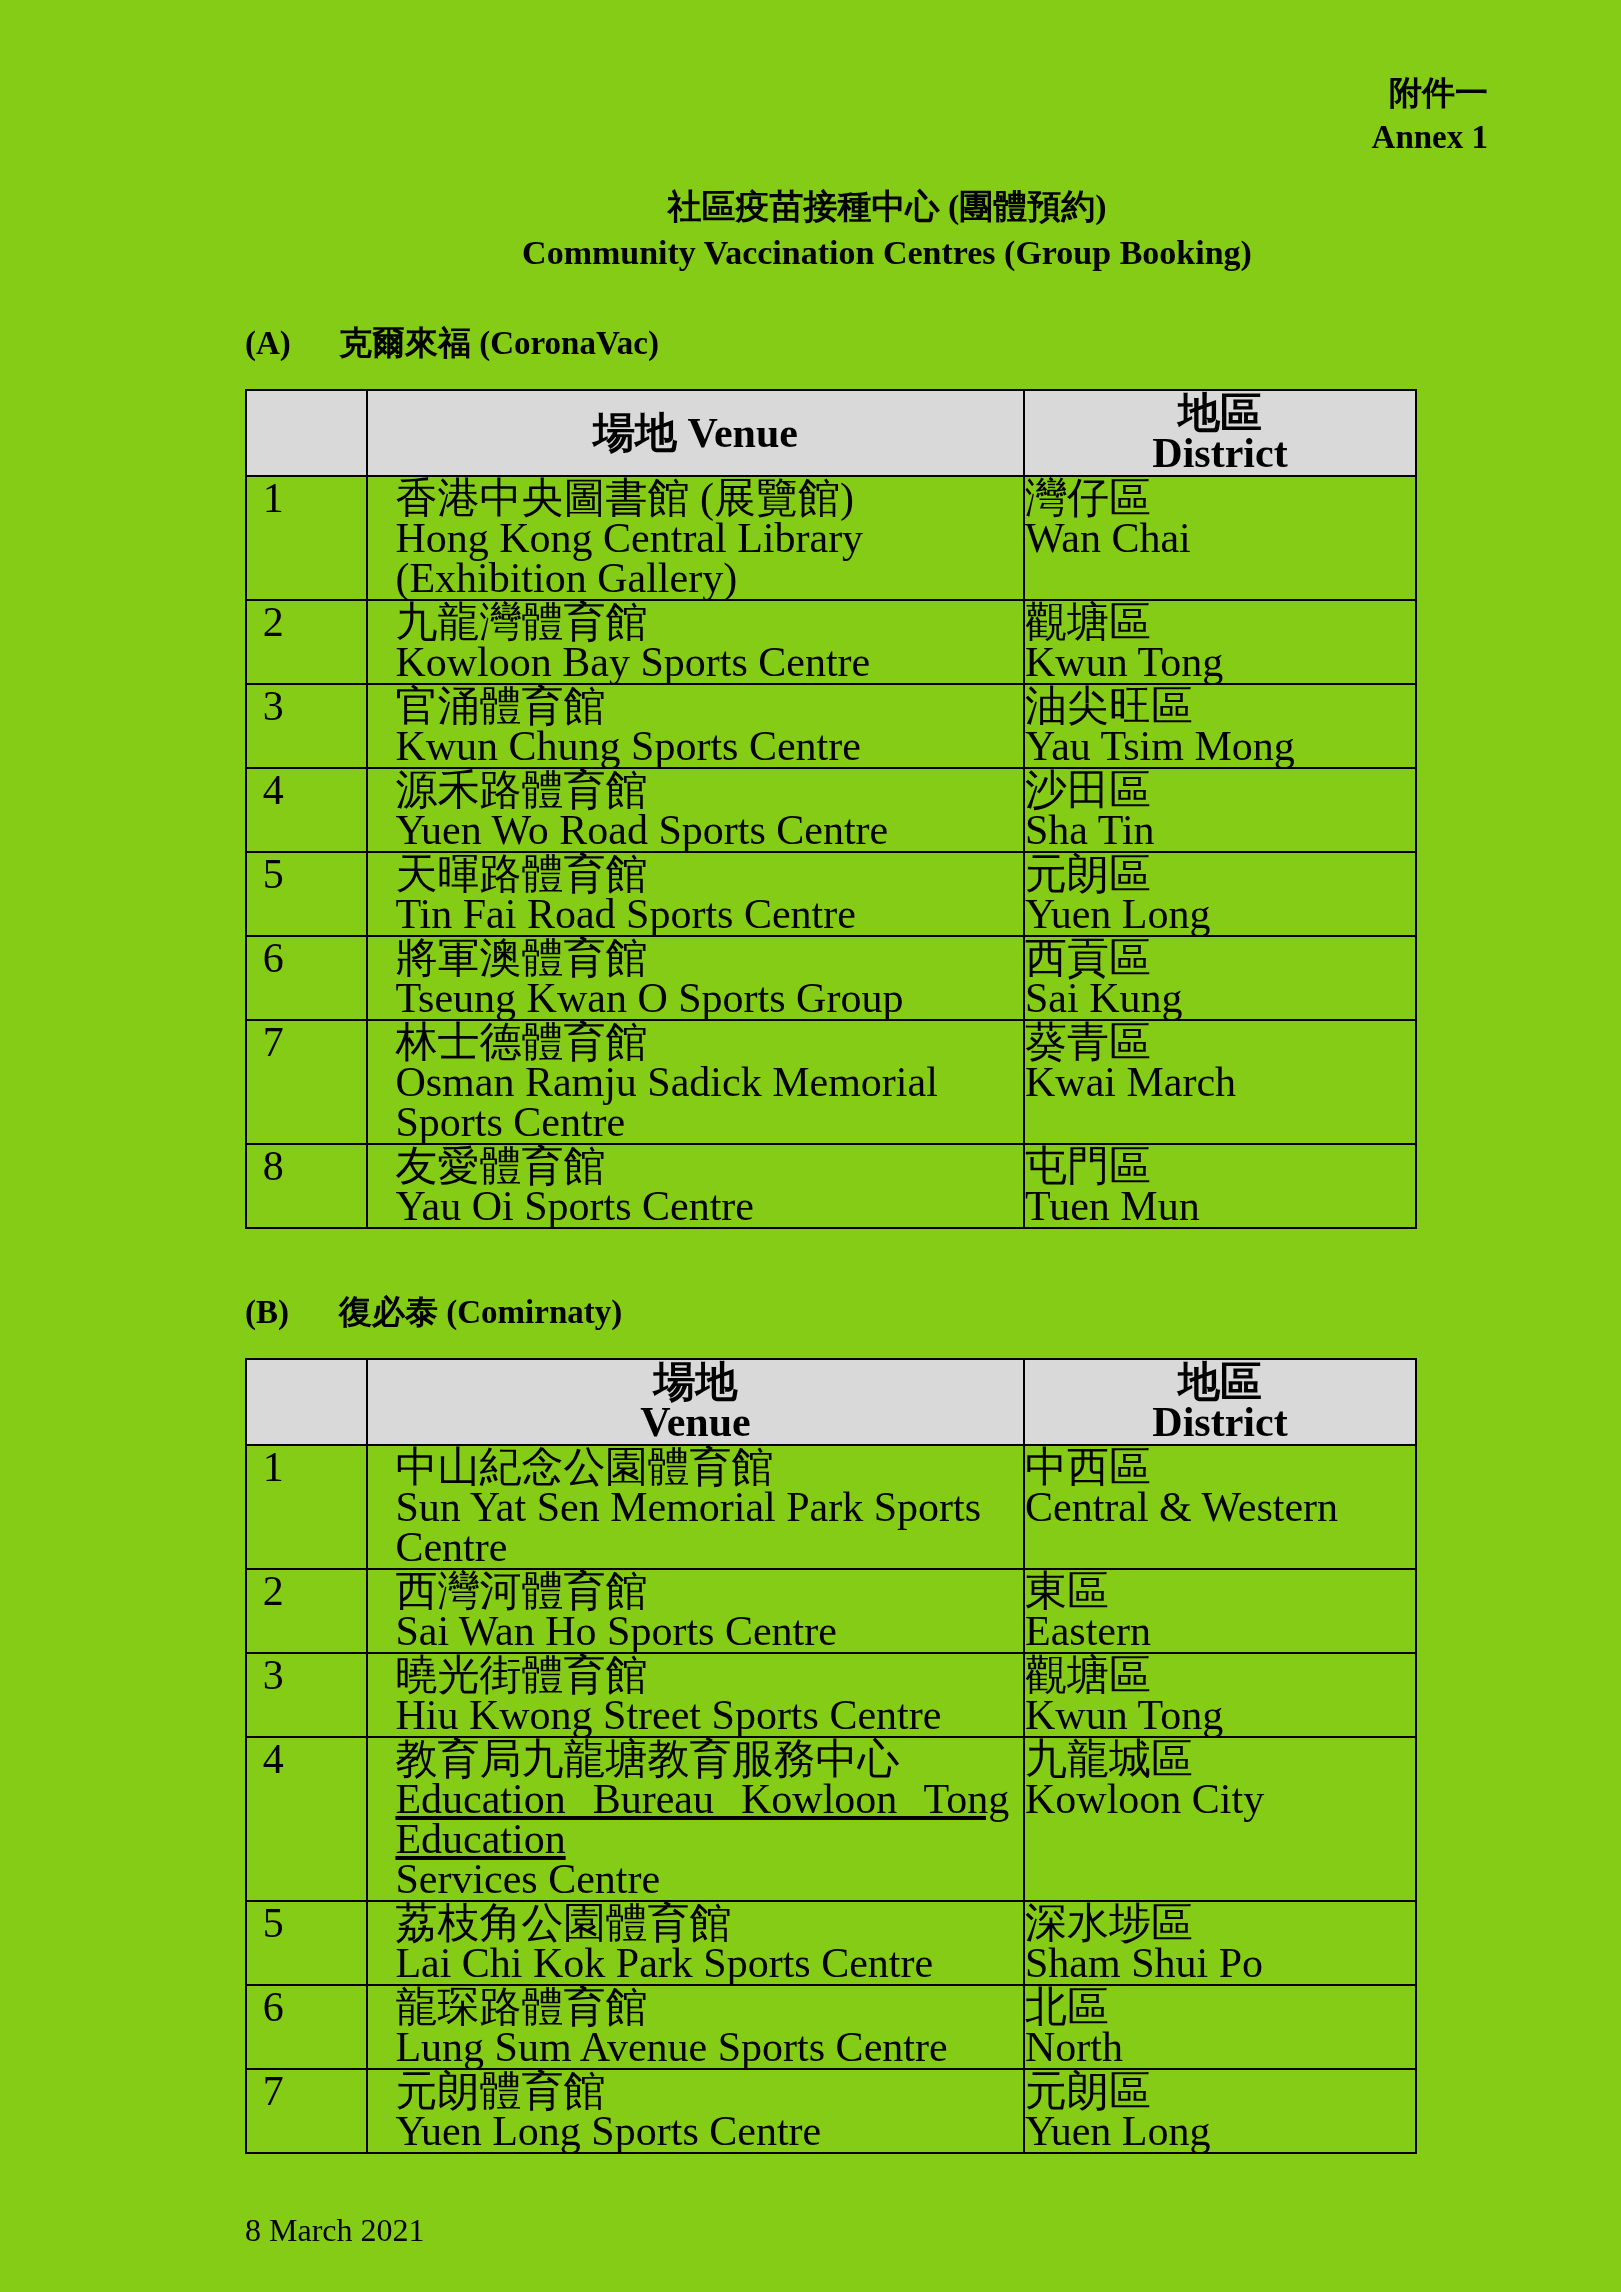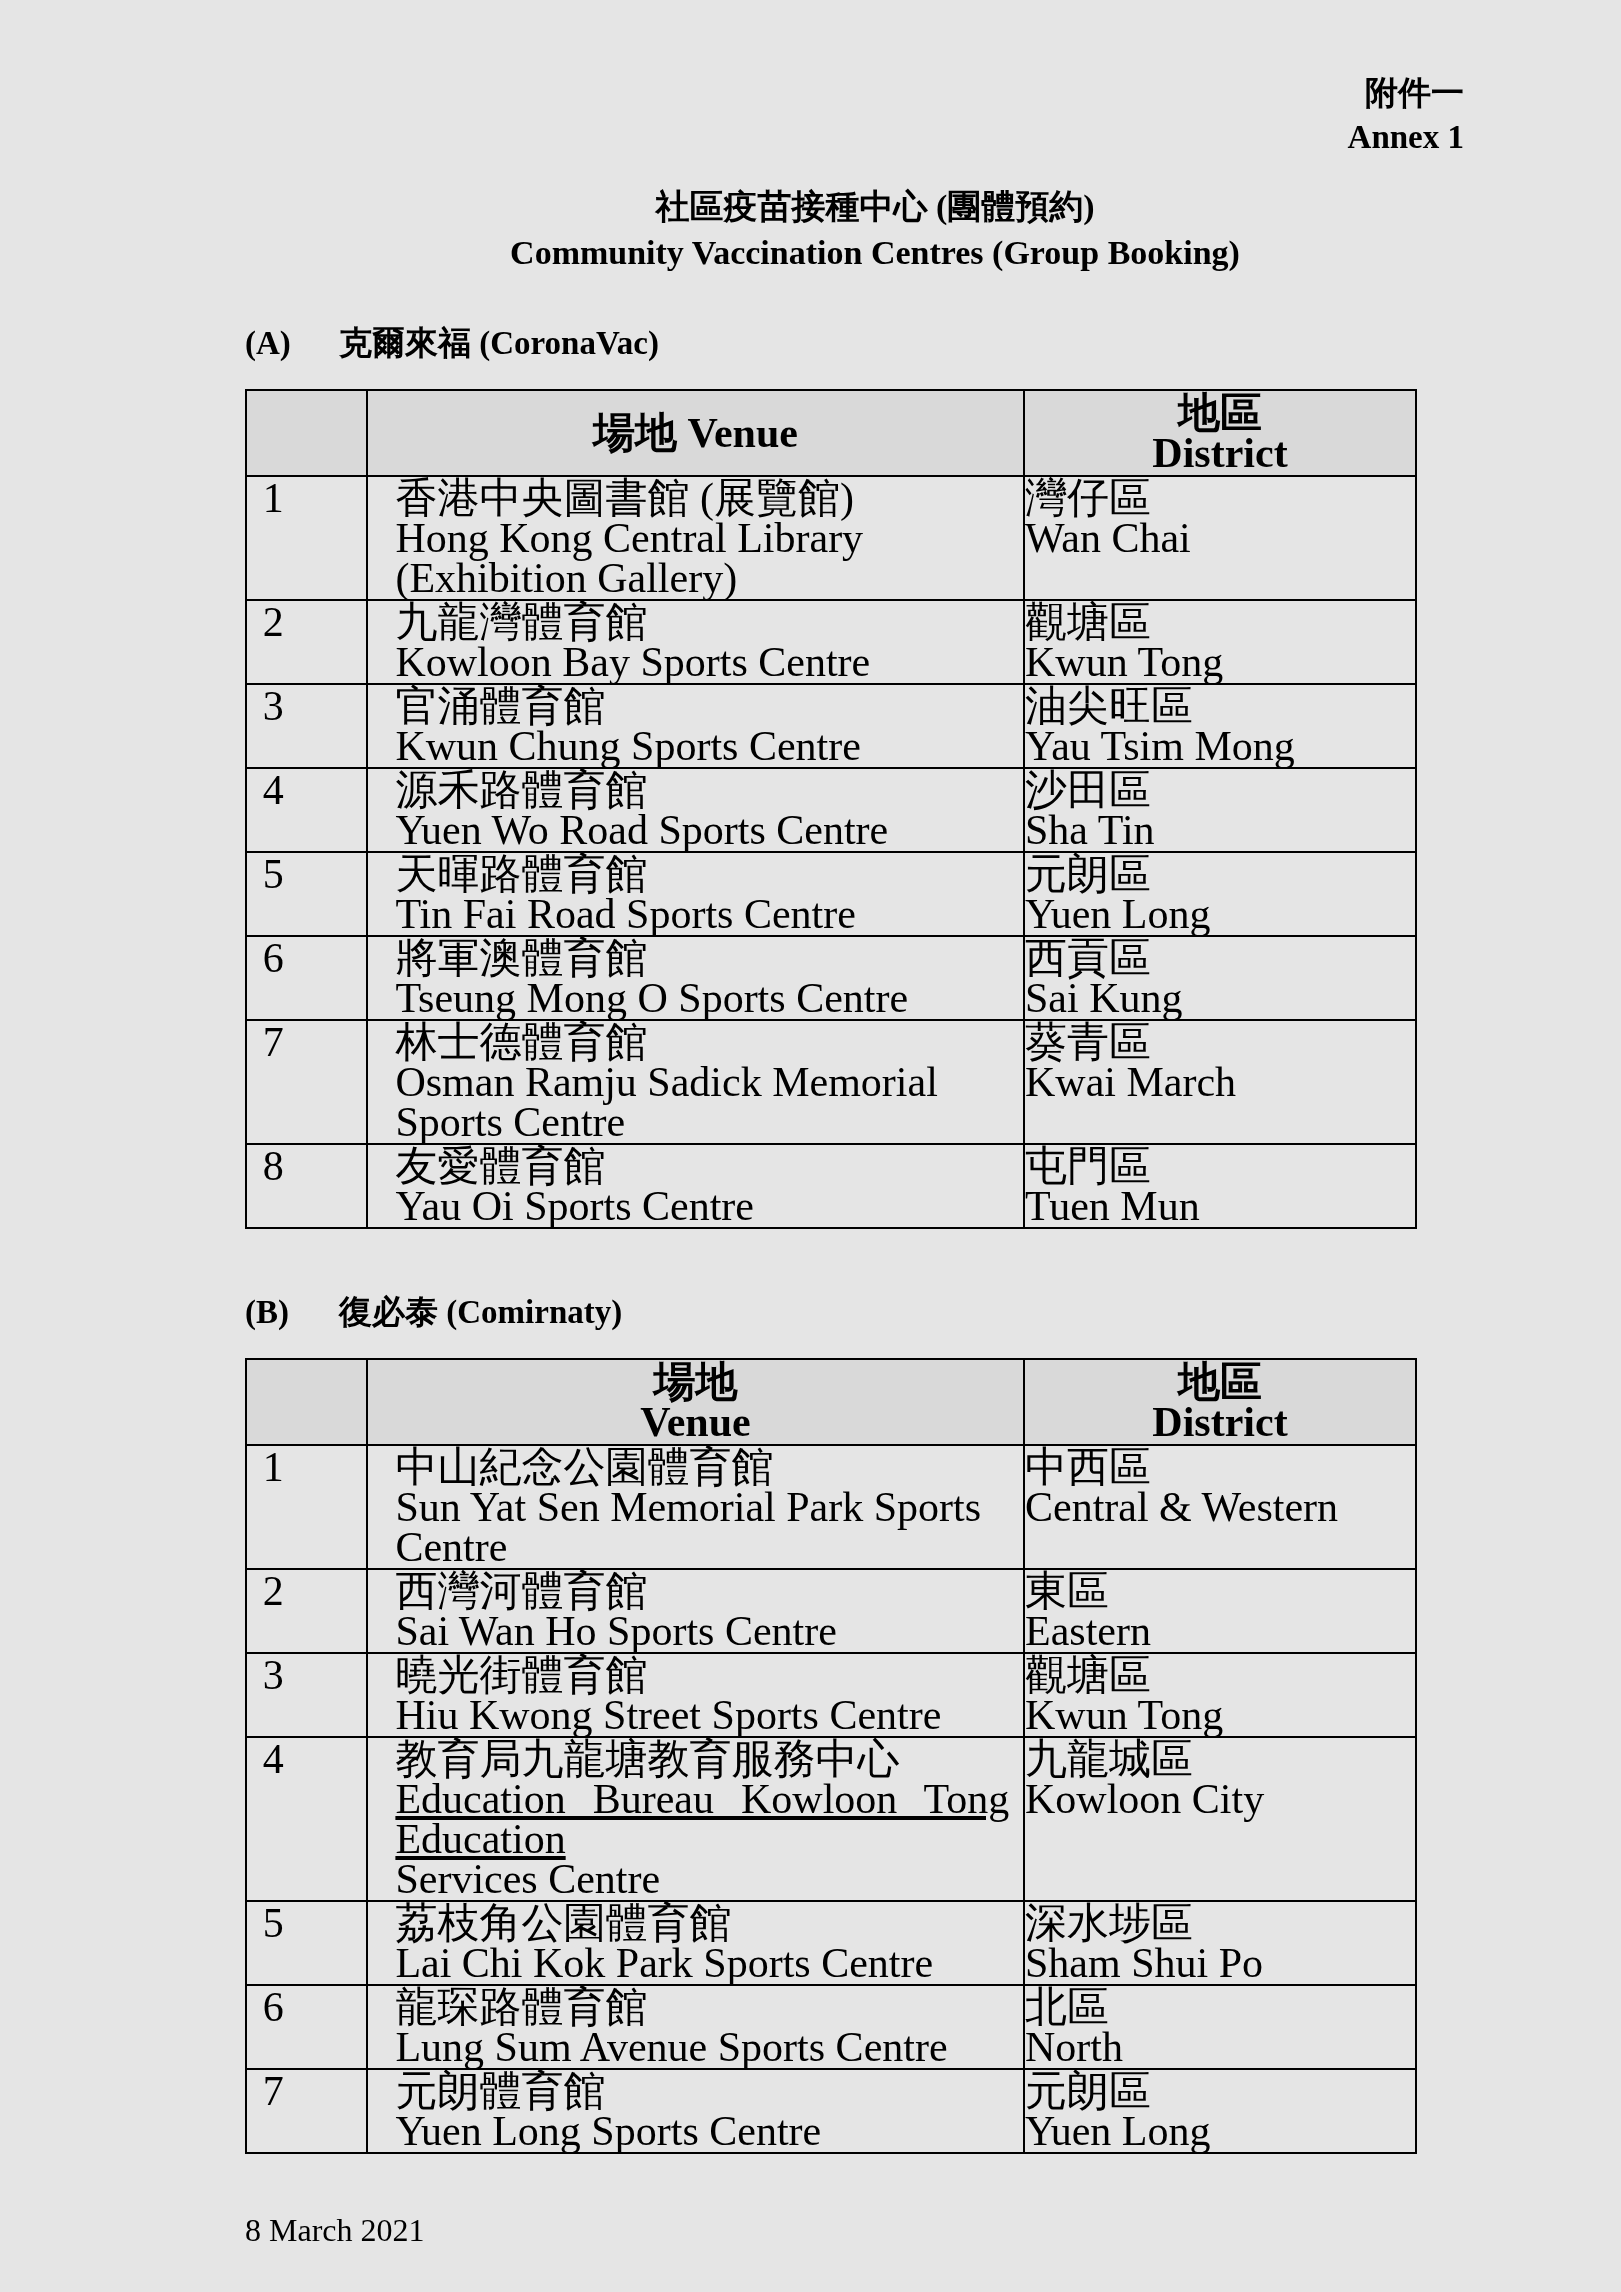--- a/index.html
+++ b/index.html
@@ -6,24 +6,24 @@
     margin: 0;
     padding: 0;
     background: #ffffff;
     color: #000000;
     font-family: "Liberation Serif", "DejaVu Serif", serif;
   }
   .page {
     position: relative;
     width: 1621px;
     height: 2293px;
-    background: #e5e5e5;
+    background: #84cc16;
     overflow: hidden;
     box-sizing: border-box;
-    padding: 71px 116px 0 245px;
+    padding: 71px 92px 0 245px;
   }
   .annex {
     text-align: right;
     font-weight: bold;
     font-size: 33px;
     line-height: 44px;
     padding-right: 41px;
   }
   .doc-title {
     text-align: center;
@@ -171,21 +171,21 @@
         </td>
         <td class="c-district">
           <div>元朗區</div>
           <div>Yuen Long</div>
         </td>
       </tr>
       <tr>
         <td class="c-no">6</td>
         <td class="c-venue">
           <div>將軍澳體育館</div>
-          <div>Tseung Mong O Sports Centre</div>
+          <div>Tseung Kwan O Sports Group</div>
         </td>
         <td class="c-district">
           <div>西貢區</div>
           <div>Sai Kung</div>
         </td>
       </tr>
       <tr>
         <td class="c-no">7</td>
         <td class="c-venue">
           <div>林士德體育館</div>

